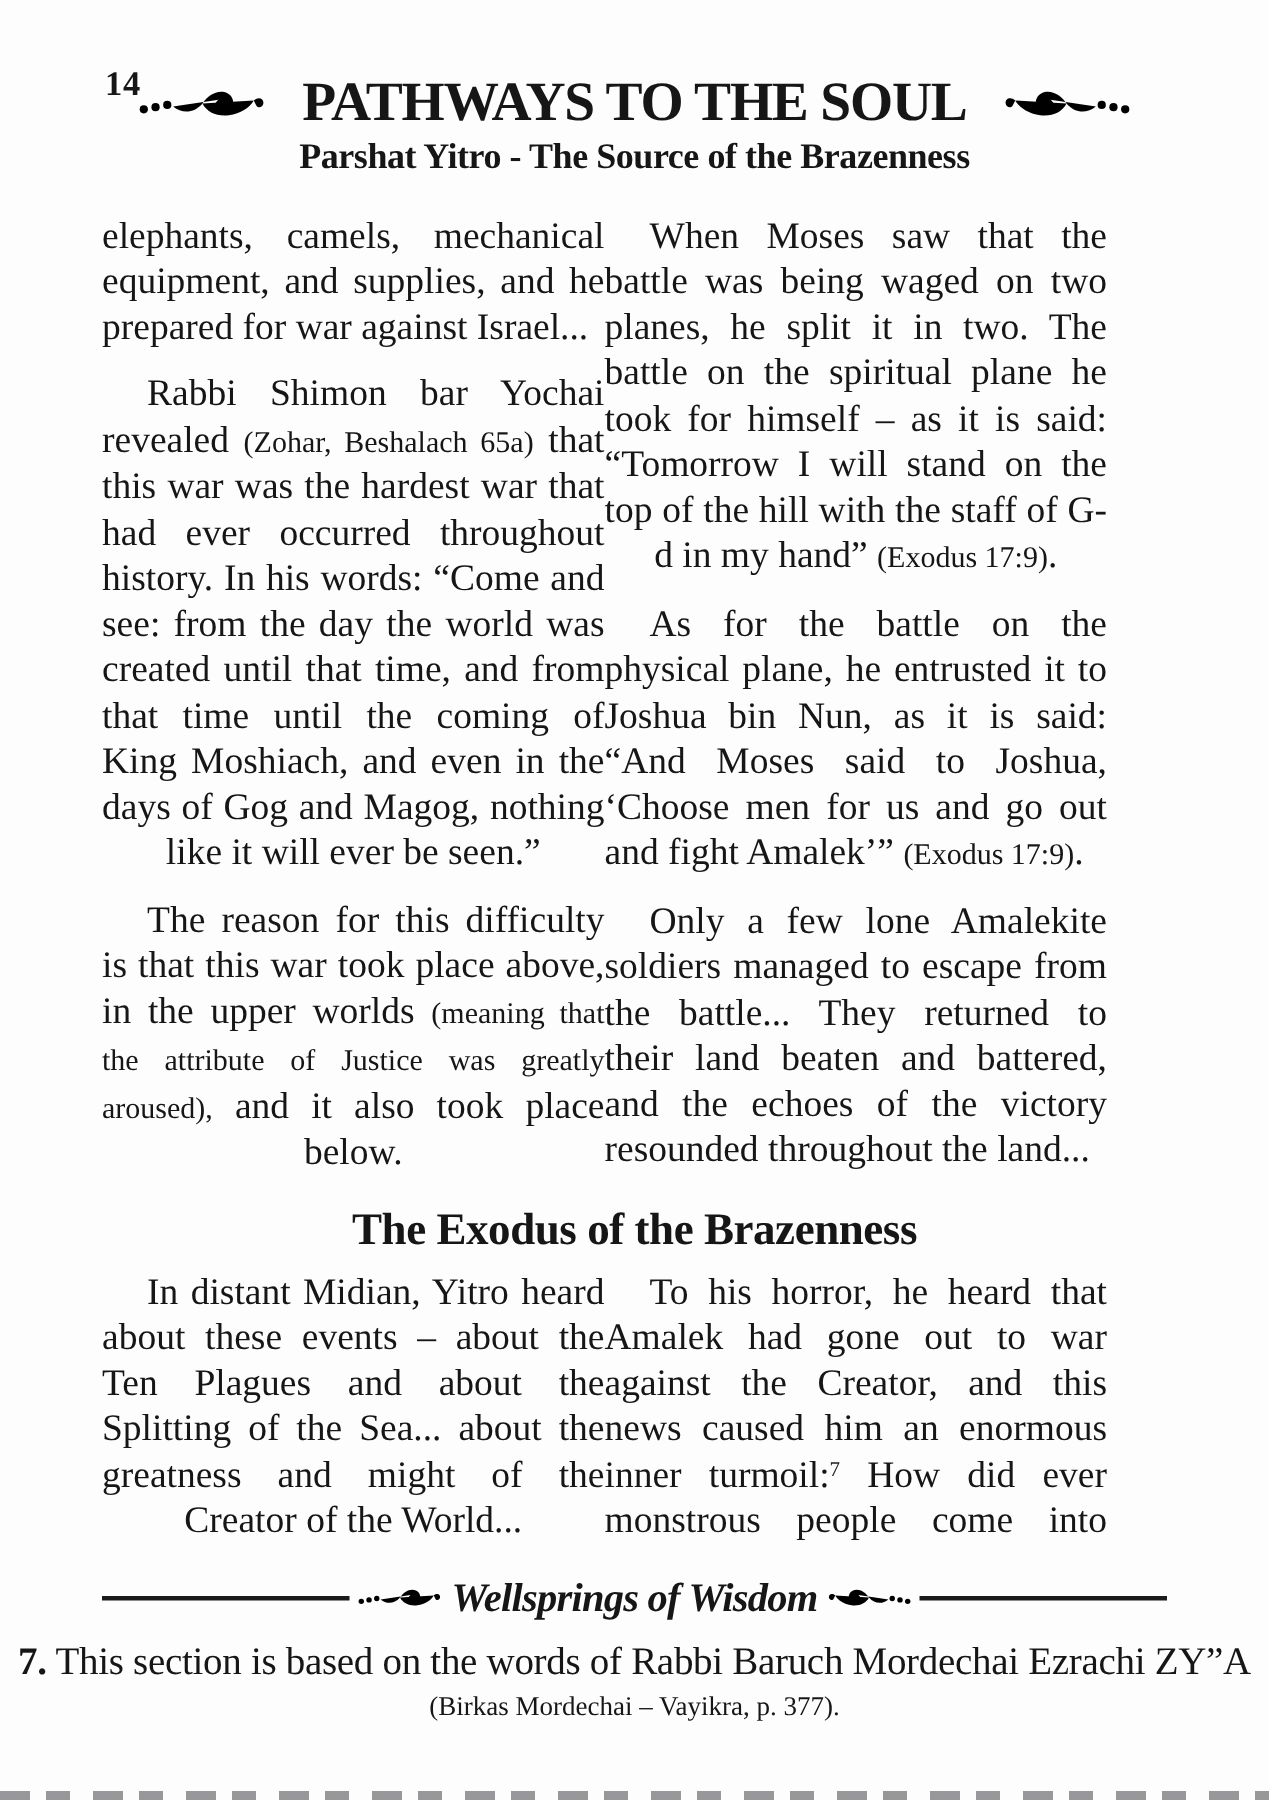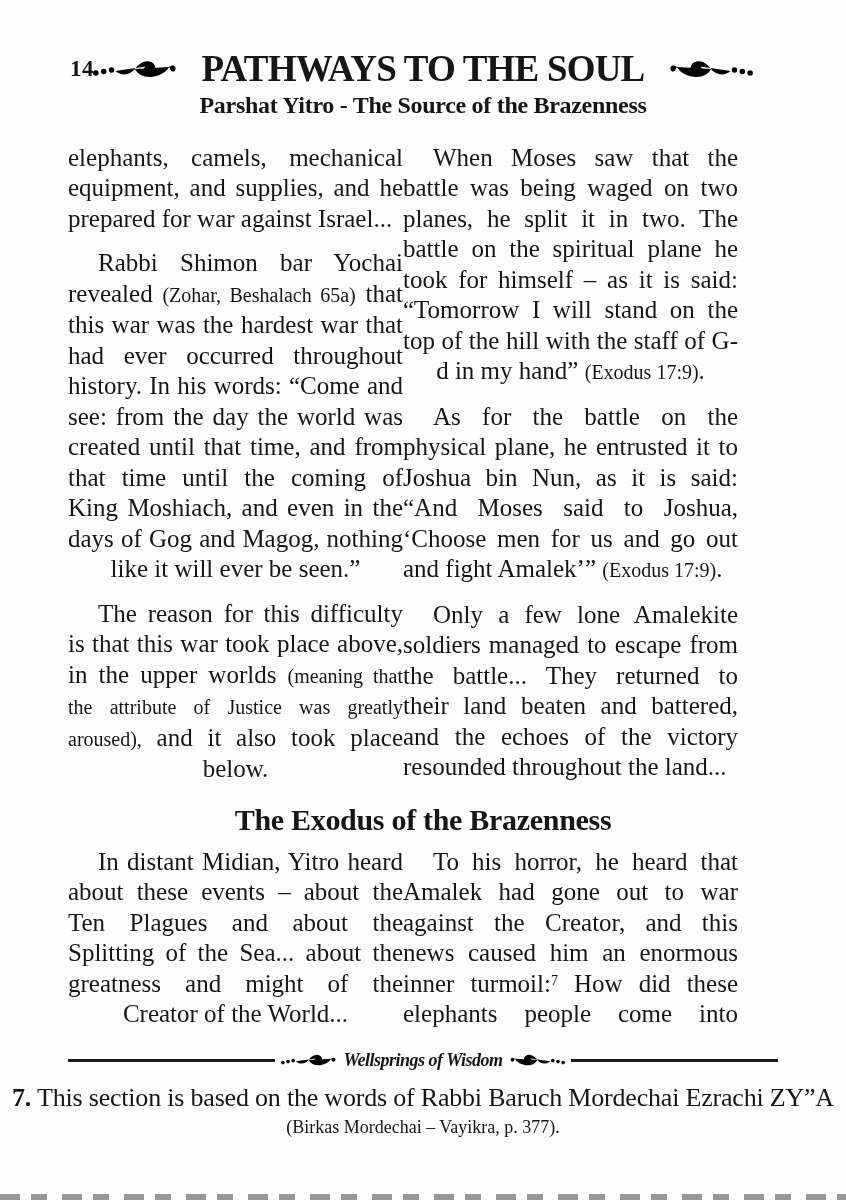--- a/index.html
+++ b/index.html
@@ -8,21 +8,21 @@
     width:846px;height:1200px;
     background:#fdfdfd;
     color:#161616;
     font-family:"Liberation Serif", serif;
     box-sizing:border-box;
     overflow:hidden;
   }
   
   .page-header{padding-top:50px;}
   .page-number{
-    position:absolute;left:70px;top:56px;
+    position:absolute;left:70px;top:43px;
     font-size:23px;font-weight:700;letter-spacing:0.5px;
   }
   .title-row{
     display:flex;justify-content:center;align-items:center;gap:24px;
   }
   .page-title{
     font-size:37px;font-weight:700;letter-spacing:-0.8px;
     white-space:nowrap;line-height:1.05;
   }
   .flourish{width:88px;height:30px;flex:0 0 auto;}
@@ -64,21 +64,21 @@
     display:flex;align-items:center;
     margin:0 68px;
   }
   .footer-rule .line{flex:1 1 auto;height:2.5px;background:#1b1b1b;}
   .footer-ornament{
     display:flex;align-items:center;gap:2px;
     padding:0 4px;white-space:nowrap;
   }
   .footer-ornament .flourish{width:58px;height:20px;}
   .ornament-label{
-    font-size:18px;font-weight:700;font-style:italic;
+    font-size:27px;font-weight:700;font-style:italic;
     letter-spacing:-0.5px;padding:0 4px;
   }
   .fn1{
     margin:12px 0 0 0;text-align:center;font-size:26px;
     white-space:nowrap;letter-spacing:-0.2px;
   }
   .fn-marker{font-weight:700;}
   .fn2{margin:4px 0 0 0;text-align:center;font-size:18px;}
   
   .scan-artifact{
@@ -134,21 +134,21 @@
     </div>
   </main>
 
   <h2 class="section-heading">The Exodus of the Brazenness</h2>
 
   <section class="columns bottom">
     <div class="col">
       <p class="para last-center"><span class="run-n">In distant Midian, Yitro heard about these events – about the Ten Plagues and about the Splitting of the Sea... about the greatness and might of the Creator of the World...</span></p>
     </div>
     <div class="col">
-      <p class="para last-justify"><span class="run-n">To his horror, he heard that Amalek had gone out to war against the Creator, and this news caused him an enormous inner turmoil:</span><span class="run-sup">7</span><span class="run-n"> </span><span class="run-i">How did these elephants people come into</span></p>
+      <p class="para last-justify"><span class="run-n">To his horror, he heard that Amalek had gone out to war against the Creator, and this news caused him an enormous inner turmoil:</span><span class="run-sup">7</span><span class="run-n"> </span><span class="run-i">How did ever monstrous people come into</span></p>
     </div>
   </section>
 
   <footer class="page-footer">
     <div class="footer-rule">
       <div class="line"></div>
       <div class="footer-ornament">
         <svg class="flourish" viewBox="0 0 90 30">
             <use href="#swirl"></use>
           </svg>

